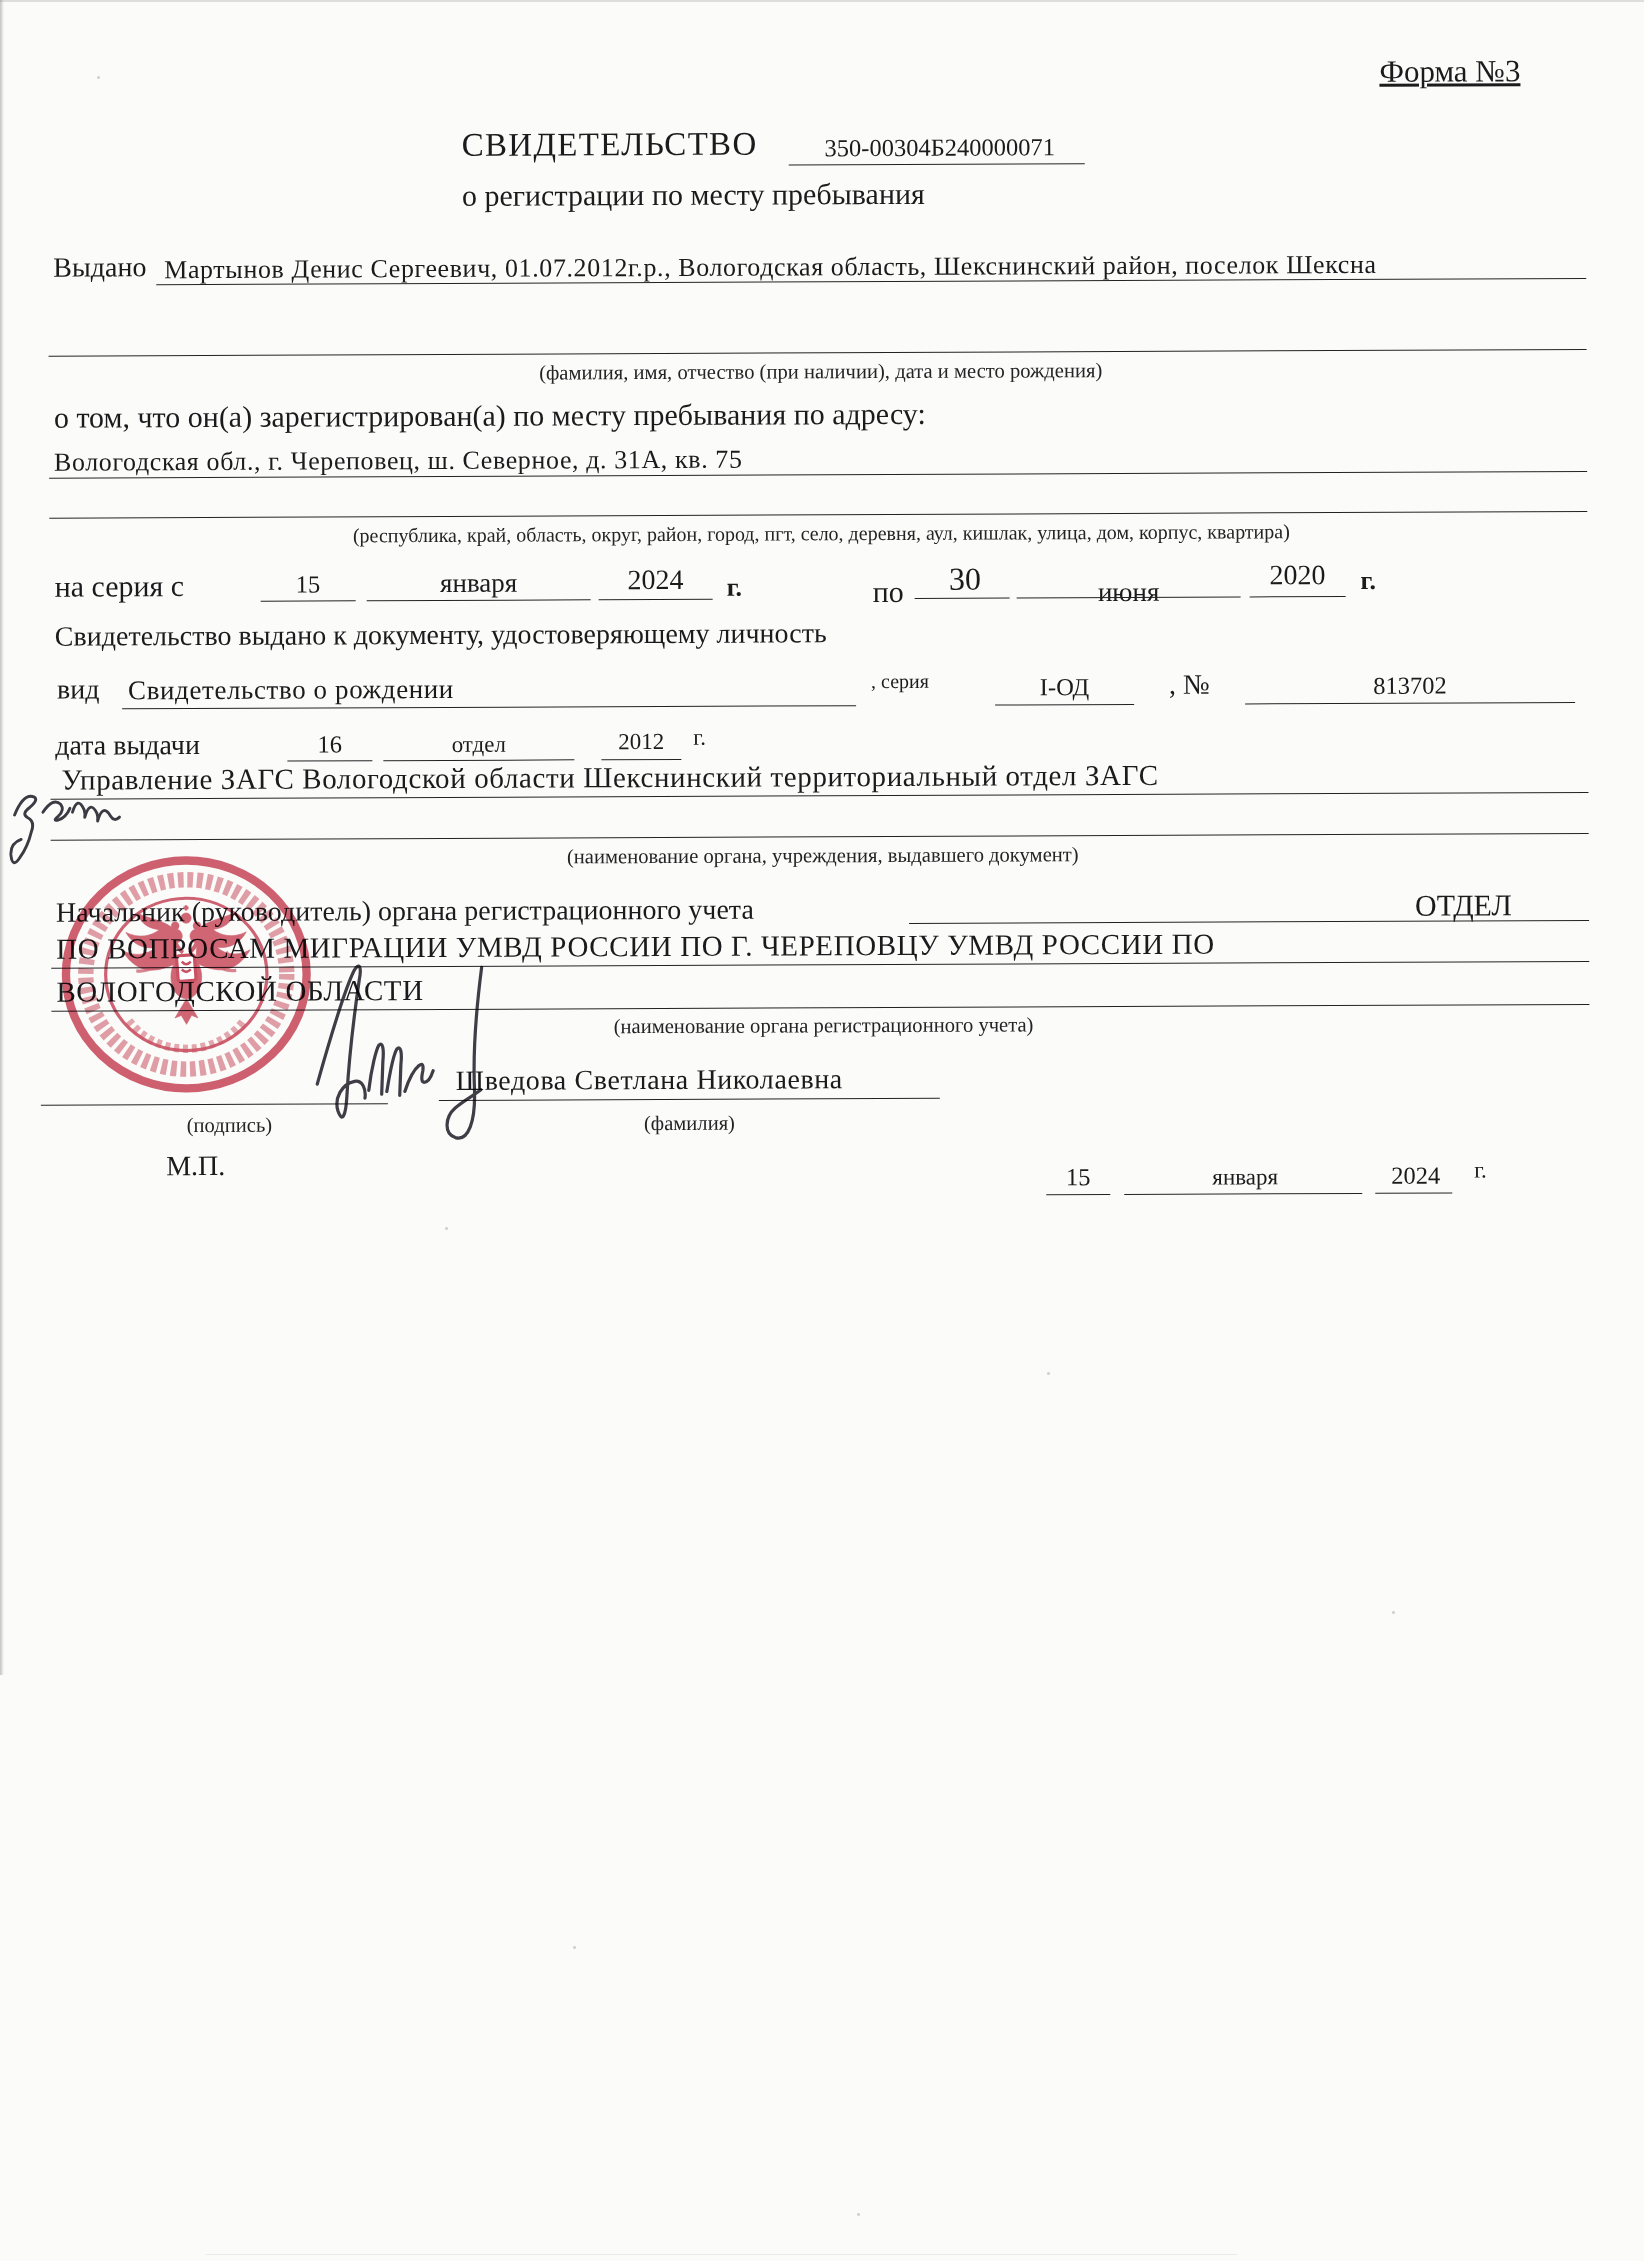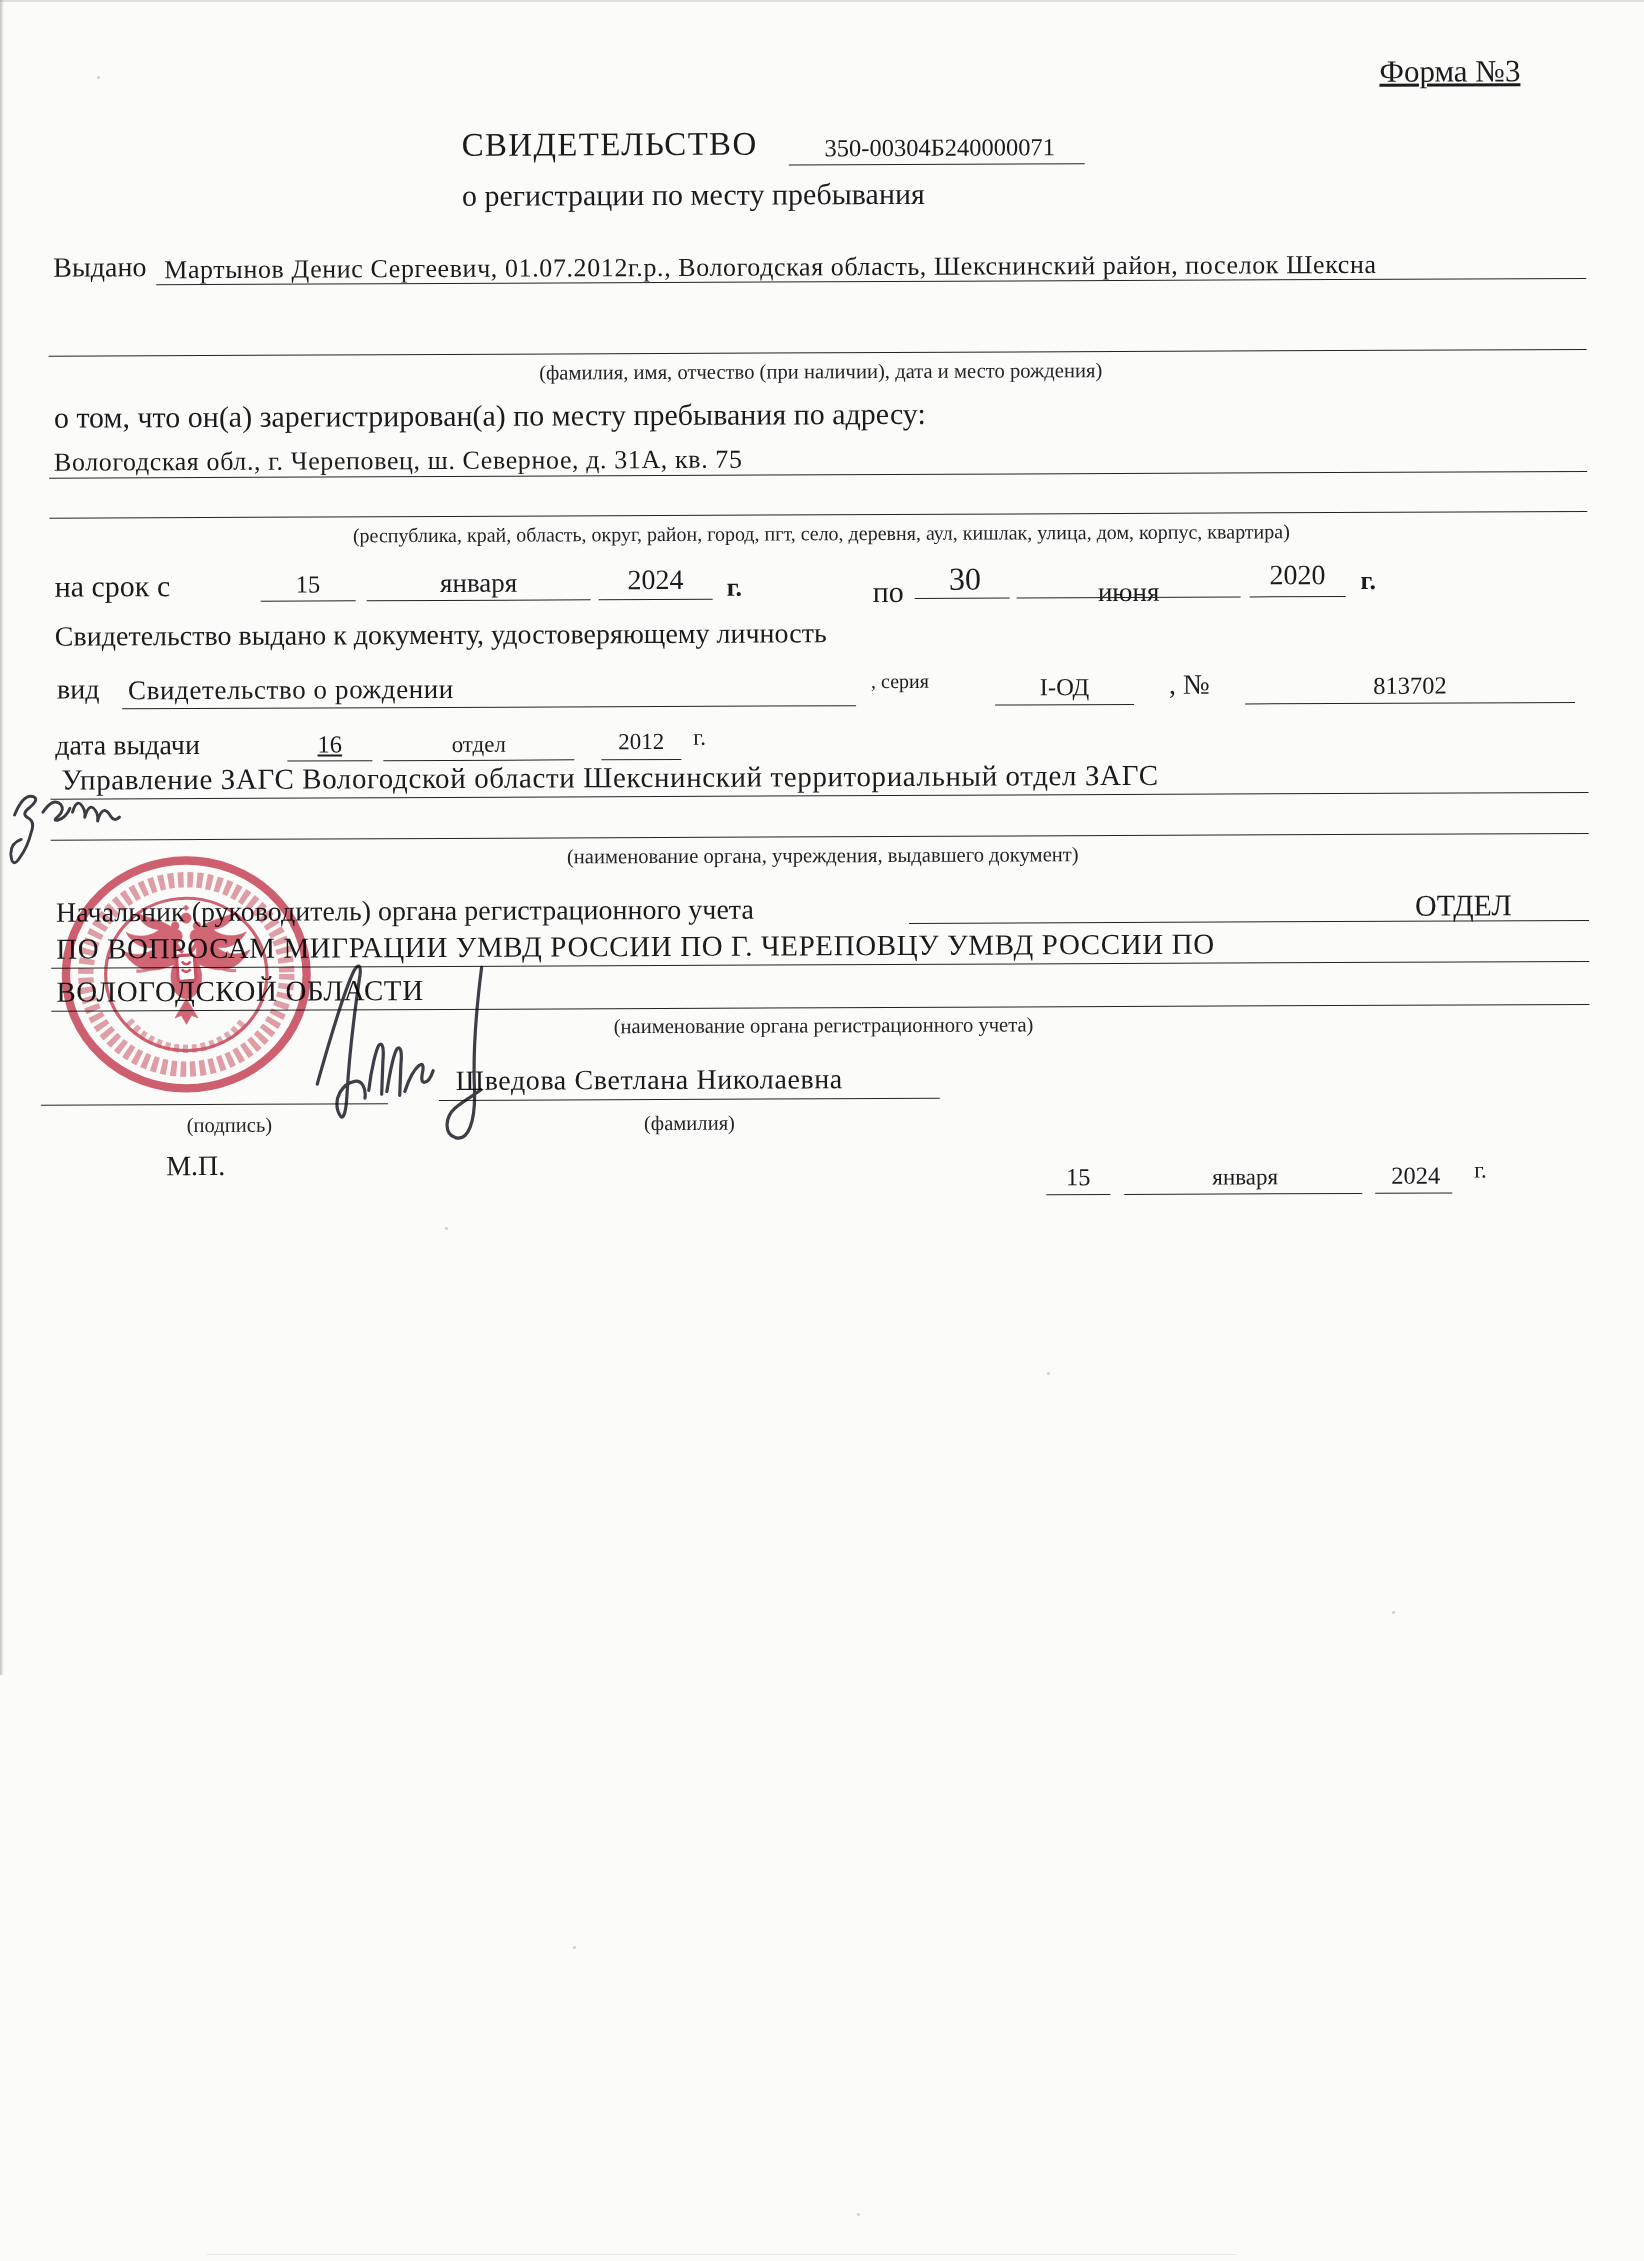--- a/index.html
+++ b/index.html
@@ -46,21 +46,21 @@
   <div class="ul" style="left:158px;top:282px;width:1430px;"></div>
   <div class="ul" style="left:50px;top:353px;width:1538px;"></div>
   <div class="cap center-row" style="top:361px;">(фамилия, имя, отчество (при наличии), дата и место рождения)</div>
 
   <div class="t" style="left:55px;top:398px;font-size:30px;">о том, что он(а) зарегистрирован(а) по месту пребывания по адресу:</div>
   <div class="t val" style="left:55px;top:445px;font-size:26px;">Вологодская обл., г. Череповец, ш. Северное, д. 31А, кв. 75</div>
   <div class="ul" style="left:50px;top:475px;width:1538px;"></div>
   <div class="ul" style="left:50px;top:515px;width:1538px;"></div>
   <div class="cap center-row" style="top:523px;font-size:20px;">(республика, край, область, округ, район, город, пгт, село, деревня, аул, кишлак, улица, дом, корпус, квартира)</div>
 
-  <div class="t" style="left:55px;top:567px;font-size:30px;">на срок с</div>
+  <div class="t" style="left:55px;top:567px;font-size:30px;">на серия с</div>
   <div class="t fill-center" style="left:261px;top:569px;width:95px;font-size:24.5px;">15</div>
   <div class="t fill-center" style="left:367px;top:567px;width:224px;font-size:27px;">января</div>
   <div class="t fill-center" style="left:599px;top:564px;width:114px;font-size:28px;">2024</div>
   <div class="t" style="left:727px;top:573px;font-size:26px;font-weight:bold;">г.</div>
   <div class="t" style="left:873px;top:568px;font-size:30px;margin-top:8px;">по</div>
   <div class="t fill-center" style="left:918px;top:562px;width:95px;font-size:32px;">30</div>
   <div class="t fill-center" style="left:1017px;top:566px;width:224px;font-size:27px;margin-top:13px;">июня</div>
   <div class="t fill-center" style="left:1250px;top:562px;width:96px;font-size:28px;">2020</div>
   <div class="t" style="left:1361px;top:569px;font-size:26px;font-weight:bold;">г.</div>
   <div class="ul" style="left:261px;top:599px;width:95px;"></div>
@@ -75,21 +75,21 @@
   <div class="t val" style="left:128px;top:673px;font-size:27px;">Свидетельство о рождении</div>
   <div class="t" style="left:871px;top:671px;font-size:20px;">, серия</div>
   <div class="t fill-center" style="left:995px;top:675px;width:139px;font-size:24.5px;text-align:center;">I-ОД</div>
   <div class="t" style="left:1169px;top:671px;font-size:28px;">, №</div>
   <div class="t fill-center" style="left:1245px;top:675px;width:330px;font-size:24.5px;">813702</div>
   <div class="ul" style="left:122px;top:706px;width:734px;"></div>
   <div class="ul" style="left:995px;top:706px;width:139px;"></div>
   <div class="ul" style="left:1245px;top:706px;width:330px;"></div>
 
   <div class="t" style="left:55px;top:727px;font-size:28px;">дата выдачи</div>
-  <div class="t fill-center" style="left:287px;top:729px;width:85px;font-size:24.5px;text-decoration:underline;">16</div>
+  <div class="t fill-center" style="left:287px;top:729px;width:85px;font-size:24.5px;">16</div>
   <div class="t fill-center" style="left:383px;top:731px;width:191px;font-size:23px;">отдел</div>
   <div class="t fill-center" style="left:601px;top:729px;width:80px;font-size:23px;">2012</div>
   <div class="t" style="left:693px;top:725px;font-size:23px;">г.</div>
   <div class="ul" style="left:287px;top:759px;width:85px;"></div>
   <div class="ul" style="left:383px;top:759px;width:191px;"></div>
   <div class="ul" style="left:601px;top:759px;width:80px;"></div>
 
   <div class="t val" style="left:61px;top:761px;font-size:29px;">Управление ЗАГС Вологодской области Шекснинский территориальный отдел ЗАГС</div>
   <div class="ul" style="left:50px;top:796px;width:1538px;"></div>
   <div class="ul" style="left:50px;top:837px;width:1538px;"></div>

